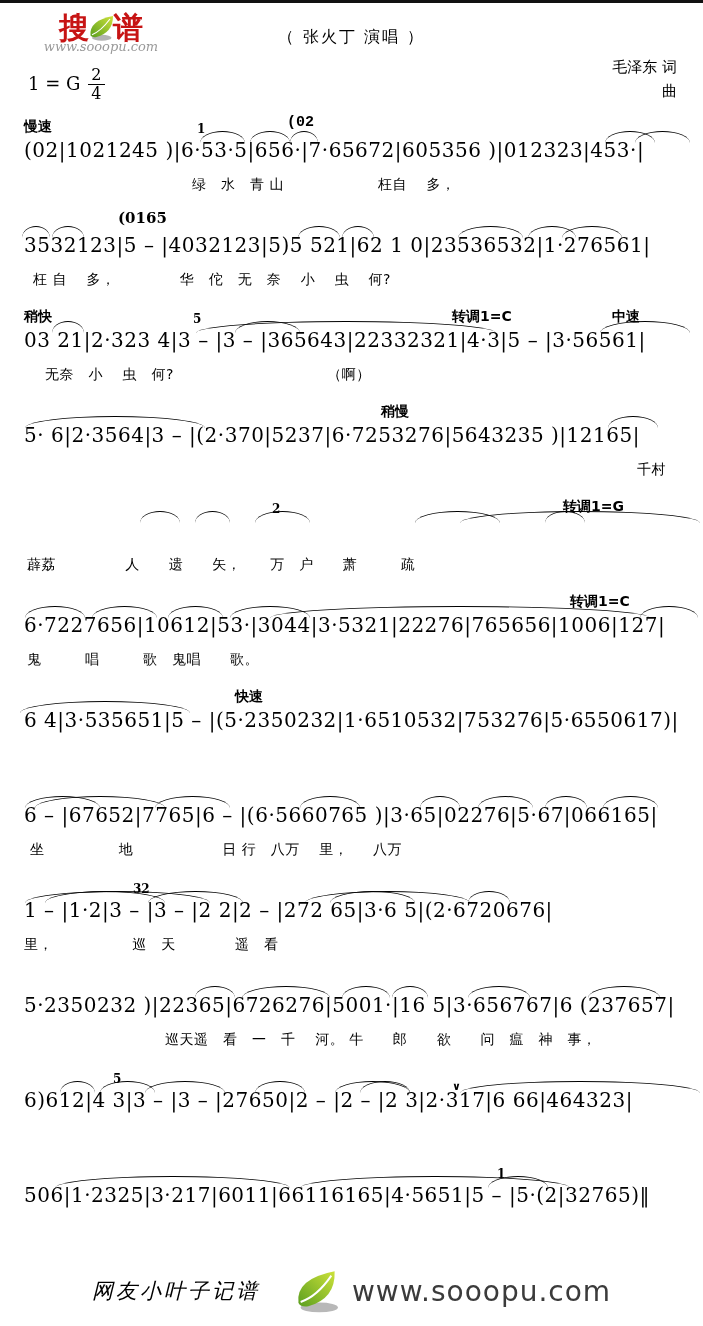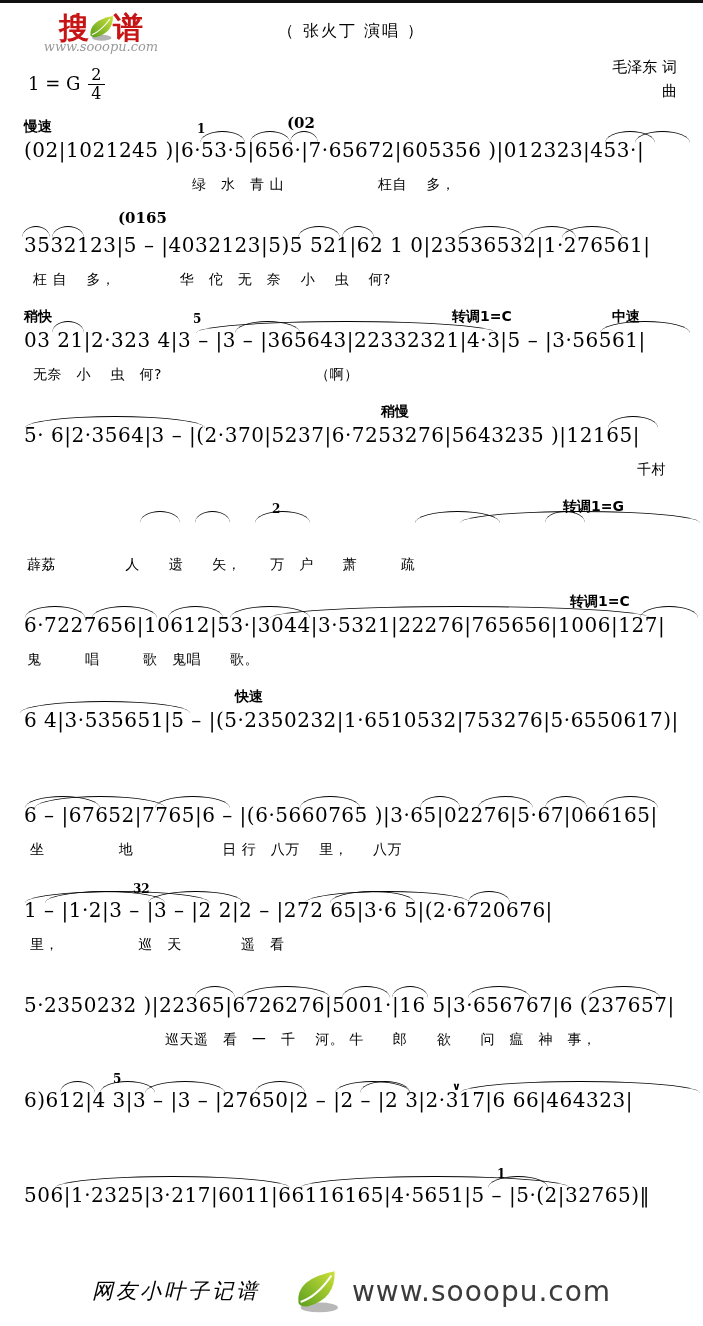--- a/index.html
+++ b/index.html
@@ -8,21 +8,21 @@
   .topbar{position:absolute;left:0;top:0;width:703px;height:3px;background:#111;}
   
   .header{position:absolute;left:0;top:3px;width:703px;height:118px;}
   .logo{position:absolute;left:26px;top:10px;width:150px;text-align:center;cursor:pointer;}
   .logo-row{display:flex;align-items:center;justify-content:center;}
   .logo-char{font-family:"DejaVu Serif",serif;font-weight:bold;font-size:30px;color:#c71414;line-height:1;}
   .logo-leaf{width:30px;height:30px;margin:0 -3px;}
   .logo-url{font-family:"DejaVu Serif",serif;font-style:italic;font-size:13px;color:#9a9a9a;margin-top:-4px;}
   .title-block{position:absolute;left:0;top:14px;width:703px;text-align:center;}
   .title{font-family:"DejaVu Serif",serif;font-weight:bold;font-size:35px;letter-spacing:6px;margin:0;}
-  .subtitle{font-size:16px;margin-top:4px;letter-spacing:2px;}
+  .subtitle{font-size:16px;margin-top:10px;letter-spacing:2px;}
   .credits{position:absolute;right:26px;top:52px;text-align:right;font-size:15px;line-height:1.6;}
   .keyrow{position:absolute;left:28px;top:64px;font-family:"DejaVu Serif",serif;font-size:18px;}
   .frac{display:inline-flex;flex-direction:column;vertical-align:middle;margin-left:8px;line-height:1;font-size:16px;}
   .frac .num{border-bottom:1.5px solid #000;padding:0 3px 1px;text-align:center;}
   .frac .den{padding-top:1px;text-align:center;}
   
   #score-body{position:absolute;left:0;top:118px;width:703px;}
   .system{position:relative;width:703px;height:95px;}
   .notation{position:absolute;left:24px;top:20px;right:0;font-family:"DejaVu Serif",serif;font-weight:normal;font-size:20px;white-space:pre;letter-spacing:0.5px;}
   .lyrics{position:absolute;left:0;top:58px;right:0;font-size:14px;white-space:pre;letter-spacing:0.5px;}
@@ -83,21 +83,21 @@
 
   <div id="score-body">
       <div class="system">
         <span class="arc" style="left: 200px; width: 45px;"></span>
         <span class="arc" style="left: 250px; width: 40px;"></span>
         <span class="arc" style="left: 290px; width: 28px;"></span>
         <span class="arc" style="left: 605px; width: 50px;"></span>
         <span class="arc" style="left: 635px; width: 55px;"></span>
         <span class="lbl tempo" style="left: 24px;">慢速</span>
         <span class="lbl grace" style="left: 197px;">1</span>
-        <span class="lbl annotation" style="left: 287px;">(02</span>
+        <span class="lbl annotation" style="left: 287px; font-family: Liberation Mono, monospace;">(02</span>
         <div class="notation">(02|1021245 )|6·53·5|656·|7·65672|605356 )|012323|453·|</div>
         <div class="lyrics" style="padding-left: 192px;">绿　水　青 山                   枉自　 多，</div>
       </div>
       <div class="system">
         <span class="arc" style="left: 22px; width: 28px;"></span>
         <span class="arc" style="left: 52px; width: 32px;"></span>
         <span class="arc" style="left: 298px; width: 42px;"></span>
         <span class="arc" style="left: 342px; width: 32px;"></span>
         <span class="arc" style="left: 458px; width: 65px;"></span>
         <span class="arc" style="left: 528px; width: 48px;"></span>
@@ -109,21 +109,21 @@
       <div class="system">
         <span class="arc" style="left: 52px; width: 32px;"></span>
         <span class="arc" style="left: 196px; width: 300px;"></span>
         <span class="arc" style="left: 235px; width: 65px;"></span>
         <span class="arc" style="left: 600px; width: 90px;"></span>
         <span class="lbl tempo" style="left: 24px;">稍快</span>
         <span class="lbl grace" style="left: 193px;">5</span>
         <span class="lbl tempo" style="left: 452px;">转调1=C</span>
         <span class="lbl tempo" style="left: 612px;">中速</span>
         <div class="notation">03 21|2·323 4|3 – |3 – |365643|22332321|4·3|5 – |3·56561|</div>
-        <div class="lyrics" style="padding-left: 33px;">无奈　小　 虫　何?                               （啊）</div>
+        <div class="lyrics" style="padding-left: 45px;">无奈　小　 虫　何?                               （啊）</div>
       </div>
       <div class="system">
         <span class="arc" style="left: 25px; width: 180px;"></span>
         <span class="arc" style="left: 608px; width: 50px;"></span>
         <span class="lbl tempo" style="left: 381px;">稍慢</span>
         <div class="notation">5· 6|2·3564|3 – |(2·370|5237|6·7253276|5643235 )|12165|</div>
         <div class="lyrics" style="padding-left: 637px;">千村</div>
       </div>
       <div class="system">
         <span class="arc" style="left: 140px; width: 40px;"></span>
@@ -166,21 +166,21 @@
       </div>
       <div class="system">
         <span class="arc" style="left: 25px; width: 185px;"></span>
         <span class="arc" style="left: 45px; width: 120px;"></span>
         <span class="arc" style="left: 148px; width: 95px;"></span>
         <span class="arc" style="left: 305px; width: 165px;"></span>
         <span class="arc" style="left: 330px; width: 85px;"></span>
         <span class="arc" style="left: 468px; width: 42px;"></span>
         <span class="lbl grace" style="left: 133px;">32</span>
         <div class="notation">1 – |1·2|3 – |3 – |2 2|2 – |272 65|3·6 5|(2·6720676|</div>
-        <div class="lyrics" style="padding-left: 30px;">里，                巡　天            遥　看</div>
+        <div class="lyrics" style="padding-left: 24px;">里，                巡　天            遥　看</div>
       </div>
       <div class="system">
         <span class="arc" style="left: 195px; width: 40px;"></span>
         <span class="arc" style="left: 242px; width: 88px;"></span>
         <span class="arc" style="left: 342px; width: 48px;"></span>
         <span class="arc" style="left: 392px; width: 36px;"></span>
         <span class="arc" style="left: 468px; width: 62px;"></span>
         <span class="arc" style="left: 588px; width: 72px;"></span>
         <div class="notation">5·2350232 )|22365|6726276|5001·|16 5|3·656767|6 (237657|</div>
         <div class="lyrics" style="padding-left: 165px;">巡天遥　看　一　千    河。 牛　　郎      欲　　问　瘟　神　事，</div>

